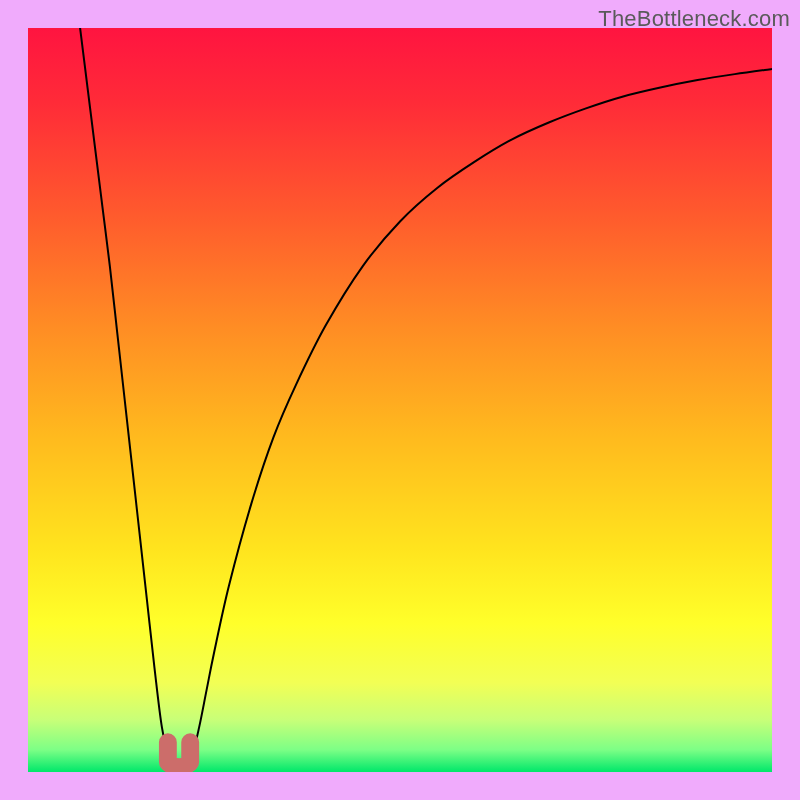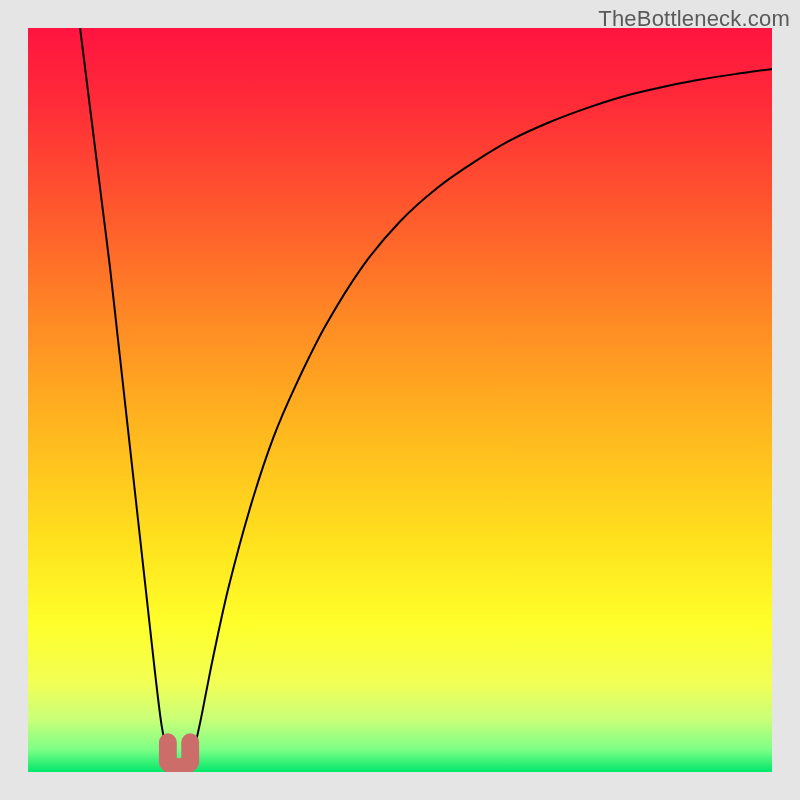--- a/index.html
+++ b/index.html
@@ -8,21 +8,21 @@
     width: 800px;
     height: 800px;
     overflow: hidden;
     background: #000;
     font-family: Arial, Helvetica, sans-serif;
   }
   .frame {
     position: absolute;
     left: 0; top: 0;
     width: 800px; height: 800px;
-    background: #e5e5e5;
+    background: #f0abfc;
   }
   .plot {
     position: absolute;
     left: 28px;
     top: 28px;
     width: 744px;
     height: 744px;
     overflow: hidden;
   }
   .watermark {

